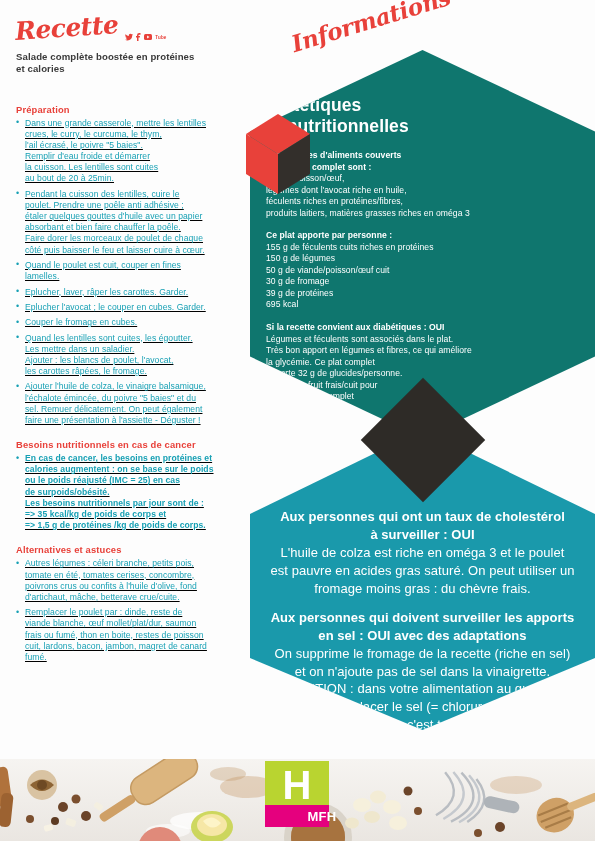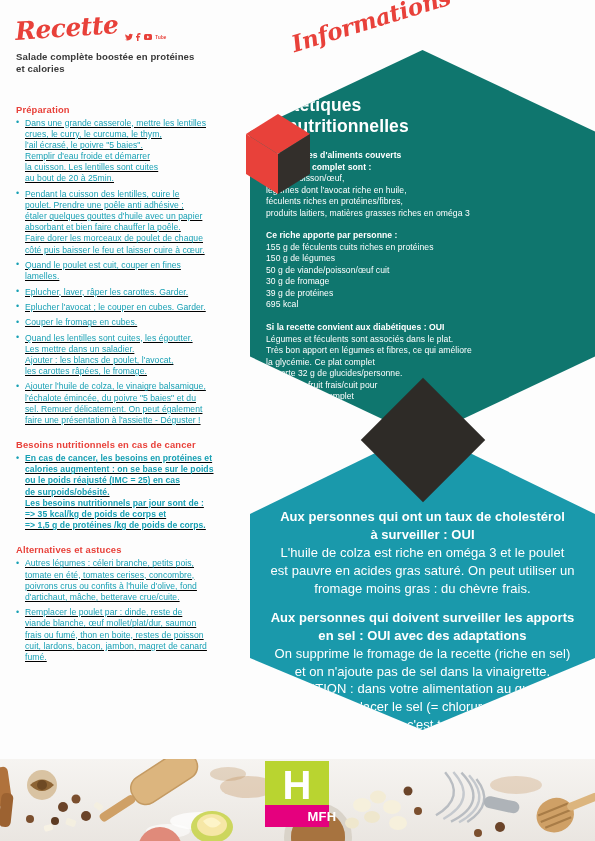--- a/index.html
+++ b/index.html
@@ -278,21 +278,21 @@
       <div class="blk">
         <p class="b pre">Les groupes d'aliments couverts
 par ce plat complet sont :</p>
         <p class="pre"> viande/poisson/œuf,
 légumes dont l'avocat riche en huile,
 féculents riches en protéines/fibres,
 produits laitiers, matières grasses riches en oméga 3</p>
       </div>
 
       <div class="blk">
-        <p class="b pre">Ce riche apporte par personne :</p>
+        <p class="b pre">Ce plat apporte par personne :</p>
         <p class="pre">155 g de féculents cuits riches en protéines
 150 g de légumes
 50 g de viande/poisson/œuf  cuit
 30 g de fromage
 39 g de protéines
 695 kcal</p>
       </div>
 
       <div class="blk">
         <p class="b pre">Si la recette convient aux diabétiques : OUI</p>

